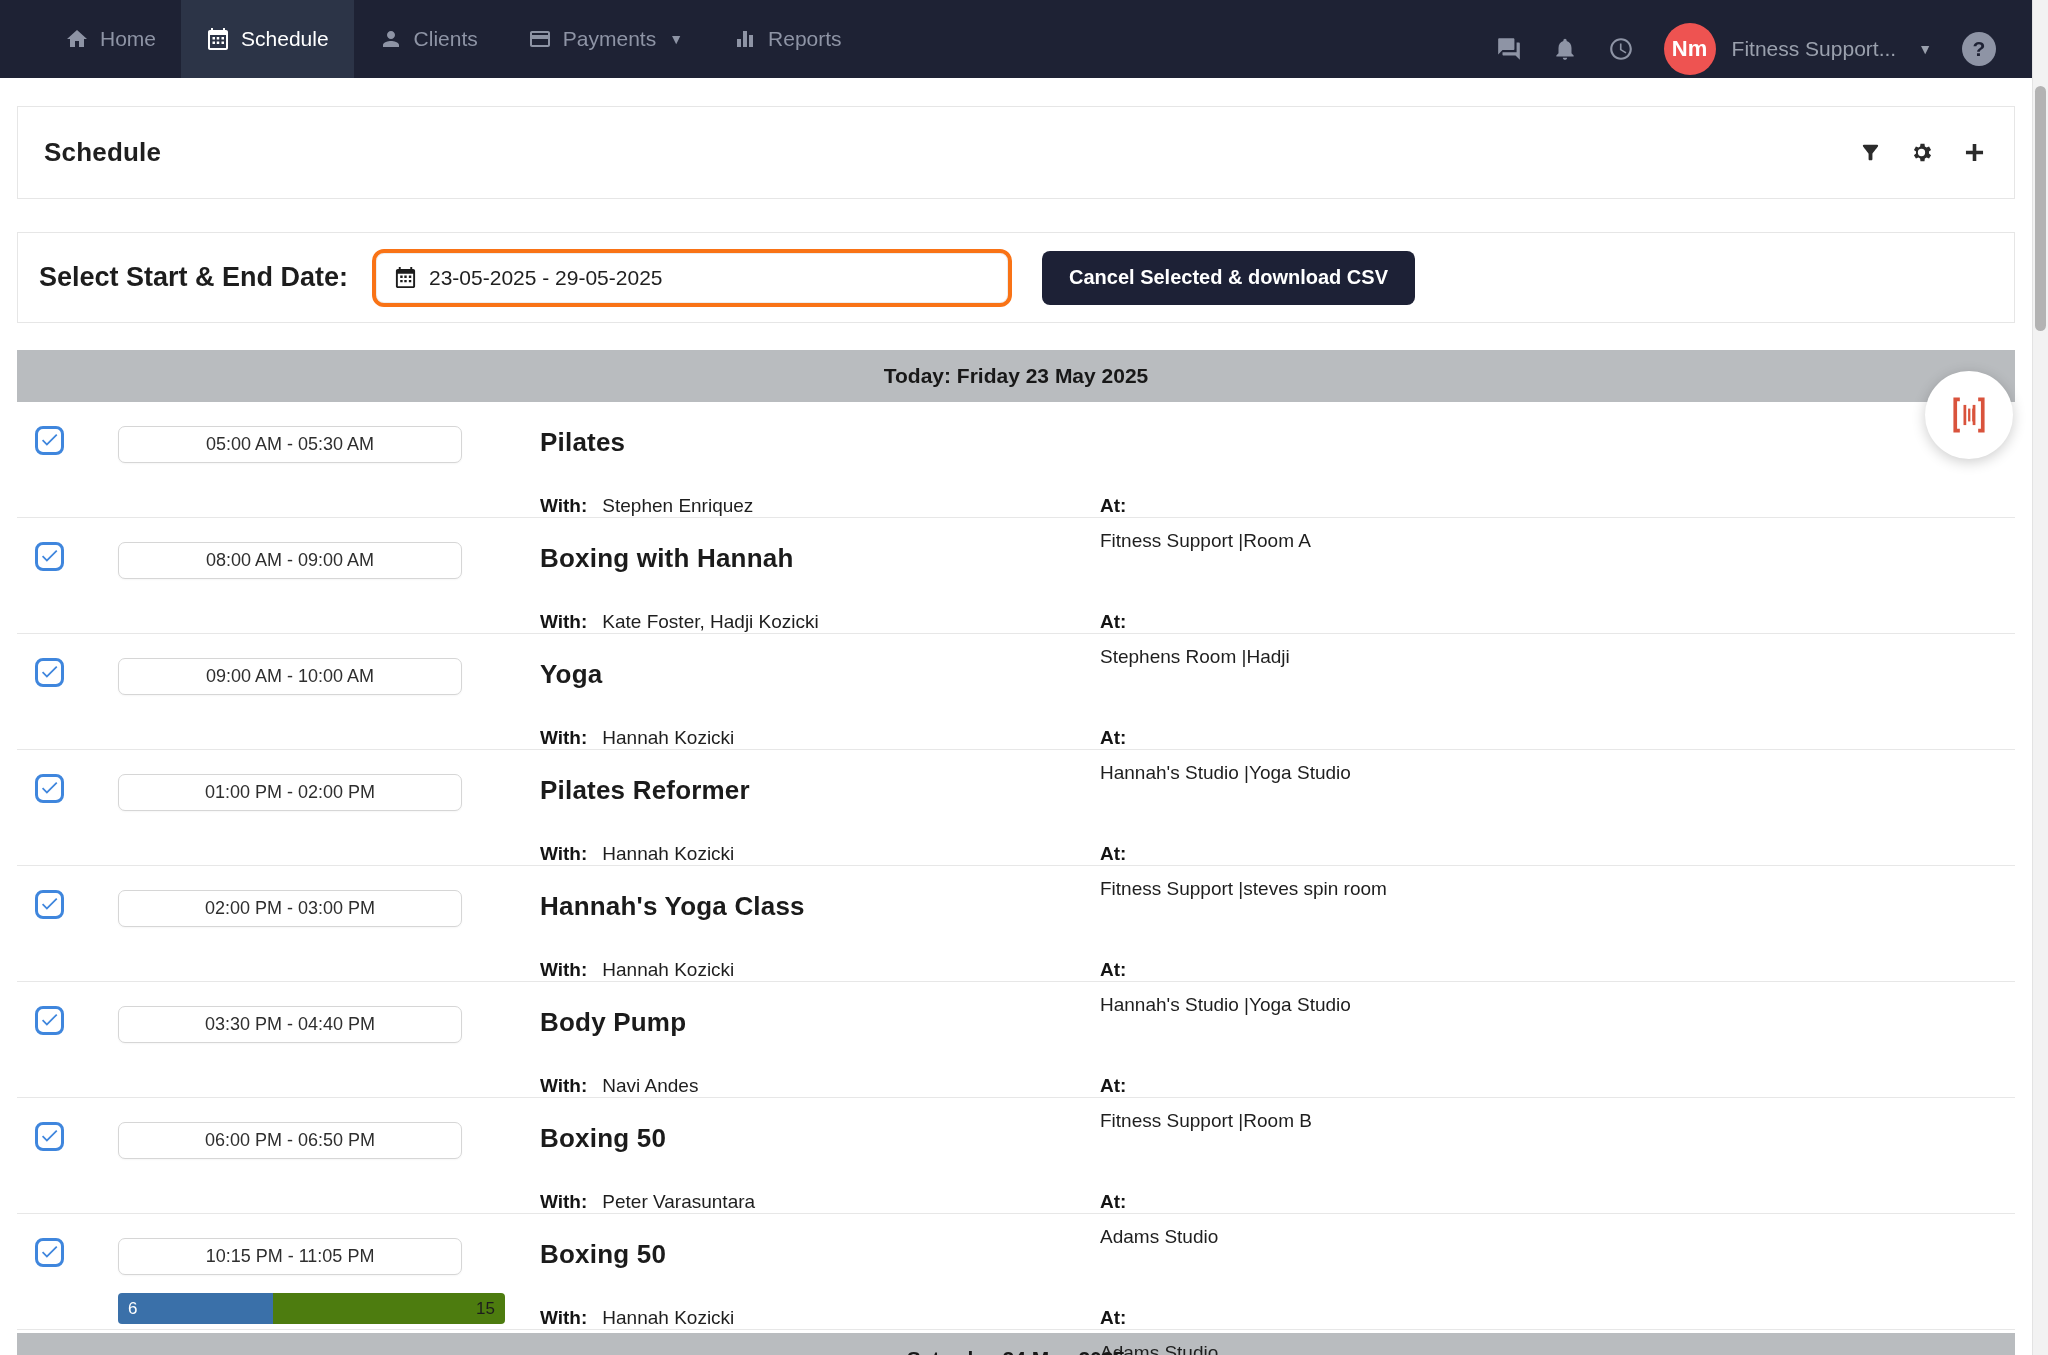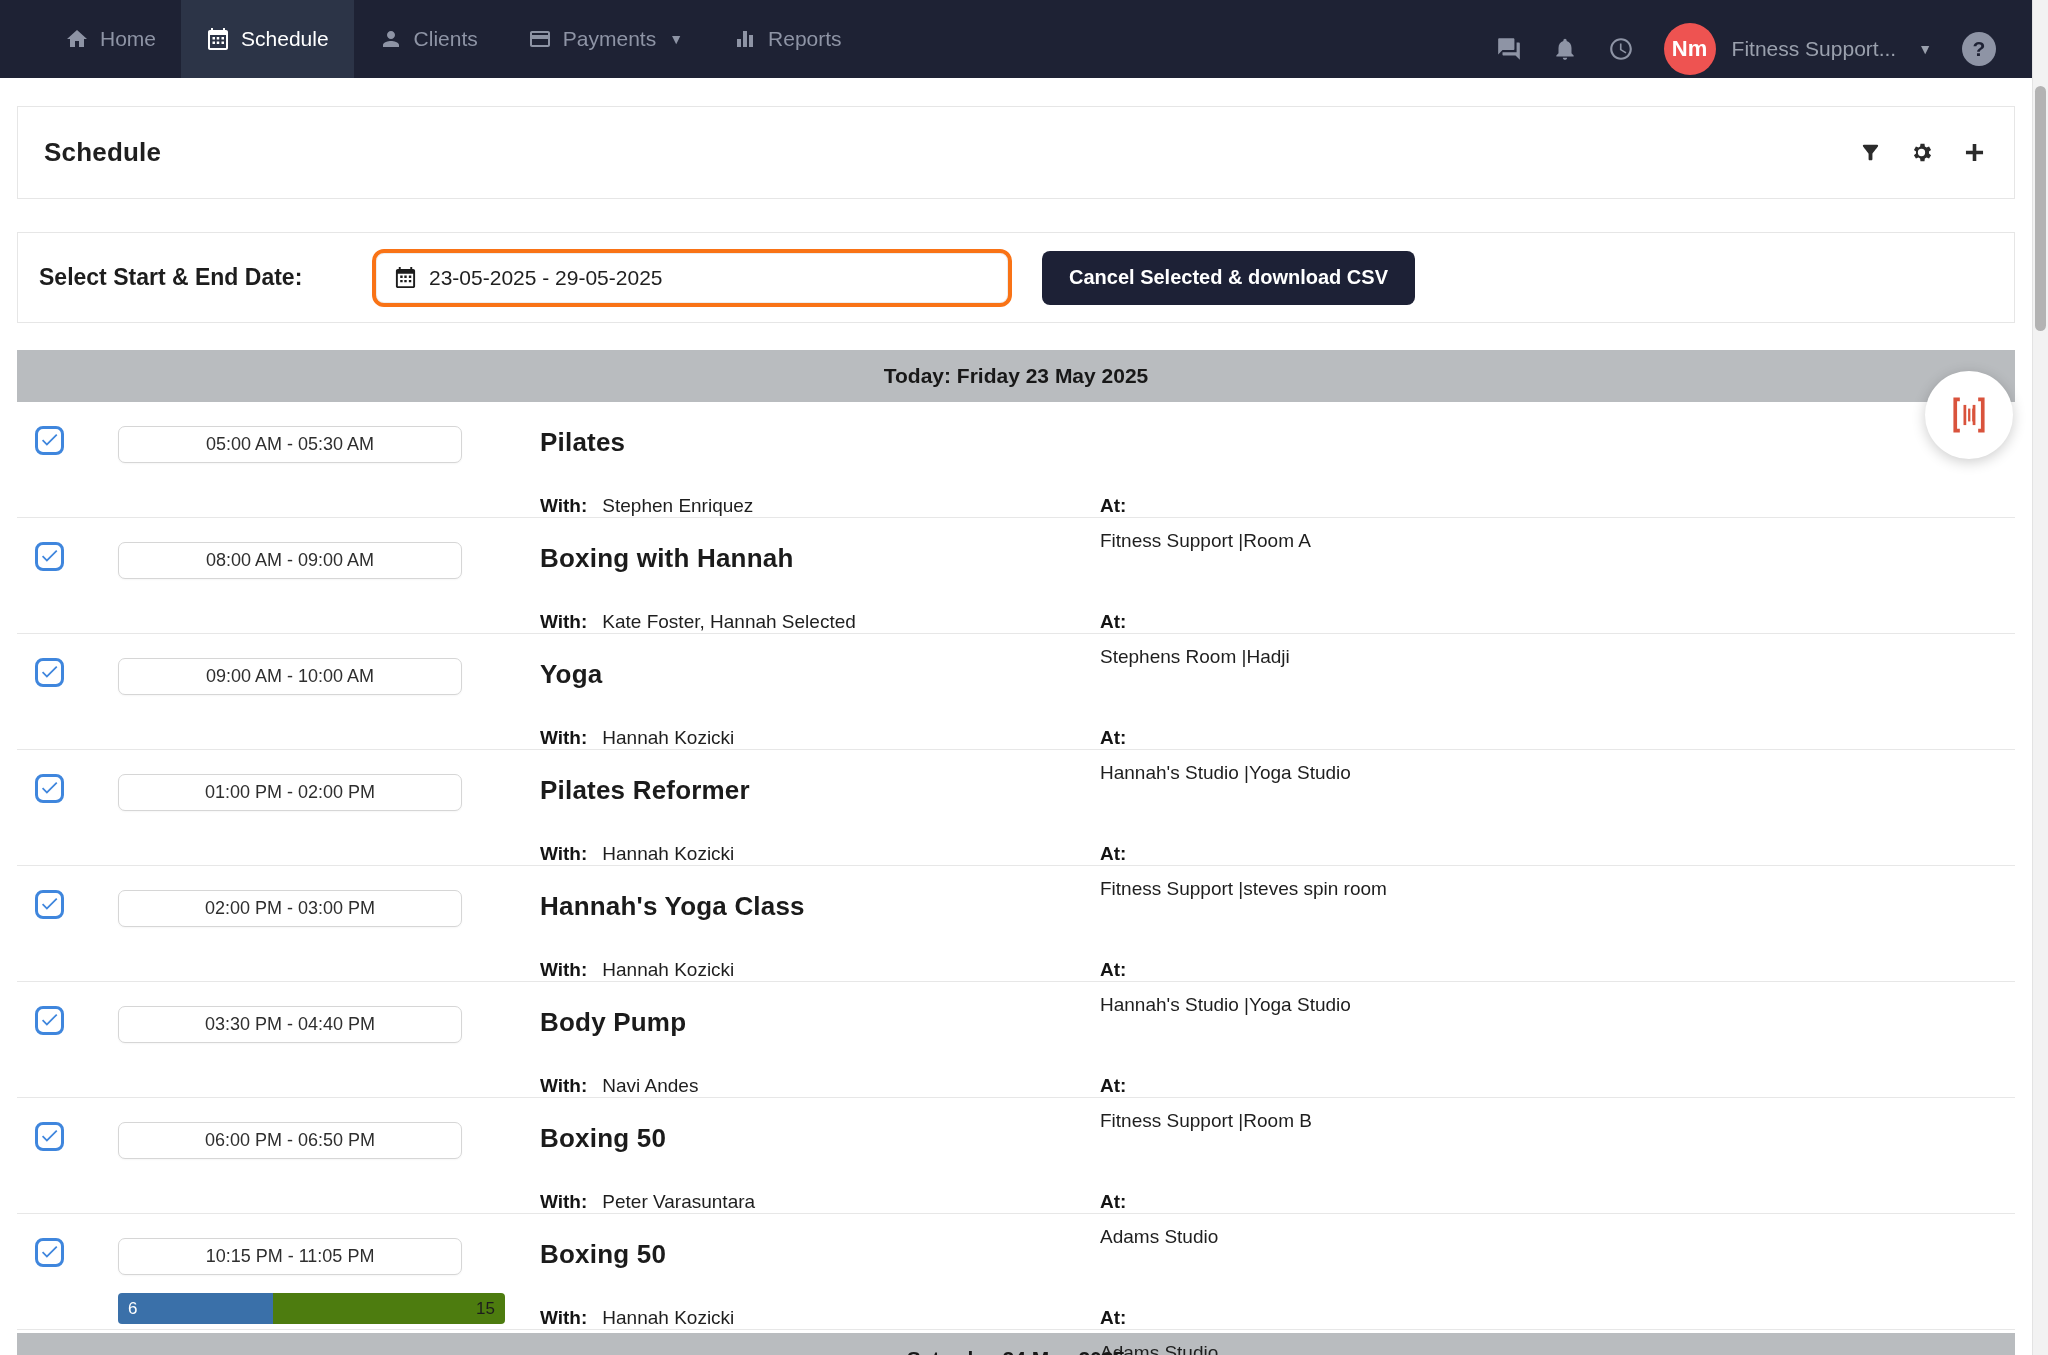--- a/index.html
+++ b/index.html
@@ -23,21 +23,21 @@
 
   
   .card { margin-left:17px; margin-right:33px; background:#fff; border:1px solid #e6e6e6; }
   .header-card { margin-top:28px; height:93px; display:flex; align-items:center; padding:0 26px; }
   .page-title { font-size:26px; font-weight:700; color:#1f1f1f; letter-spacing:0.2px; }
   .header-actions { margin-left:auto; display:flex; align-items:center; gap:27px; color:#2b2b2b; }
   .header-actions .act { display:flex; align-items:center; cursor:pointer; }
   .header-actions svg { fill:#2b2b2b; }
 
   .toolbar-card { margin-top:33px; height:91px; display:flex; align-items:center; padding:0 21px; }
-  .toolbar-label { font-size:23px; font-weight:700; color:#1d1d1d; width:333px; flex:none; }
+  .toolbar-label { font-size:27px; font-weight:700; color:#1d1d1d; width:333px; flex:none; }
   .date-input { width:640px; height:58px; border:4px solid #f97316; border-radius:12px; background:#fff;
                 display:flex; align-items:center; gap:12px; padding:0 18px; font-size:21px; color:#1f1f1f;
                 box-shadow: inset 0 0 0 1px #ededed; cursor:pointer; }
   .date-input svg { width:23px; height:23px; fill:#1c1c1c; flex:none; }
   .csv-btn { margin-left:30px; height:54px; padding:0 27px; background:#1d2136; color:#ffffff; border:none;
              border-radius:8px; font-size:20px; font-weight:700; font-family:inherit; cursor:pointer; }
 
   
   .day-band { margin-left:17px; margin-right:33px; margin-top:27px; height:52px; background:#b9bcbf;
               display:flex; align-items:center; justify-content:center;
@@ -231,21 +231,21 @@
       <div class="time-col">
           <div class="time-box">
             <span>08:00 AM - 09:00 AM</span>
           </div>
         </div>
       <div class="main-col">
         <div class="session-title">Boxing with Hannah</div>
         <div class="meta">
           <div class="with-block">
               <span class="meta-label">With:</span>
-              <span>Kate Foster, Hannah Selected</span>
+              <span>Kate Foster, Hadji Kozicki</span>
             </div>
           <div class="at-block">
               <span class="meta-label">At:</span>
               <span>Stephens Room |Hadji</span>
             </div>
         </div>
       </div>
     </div>
 
     <div class="session-row">

